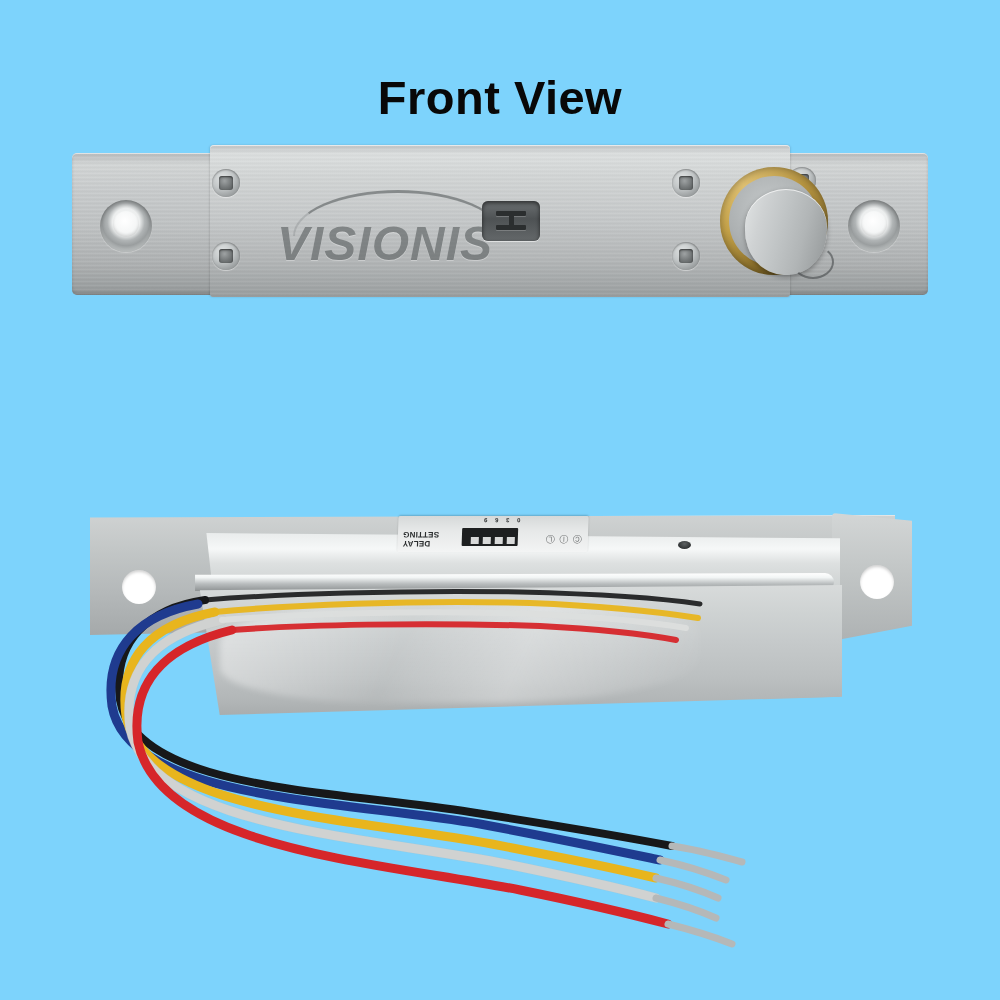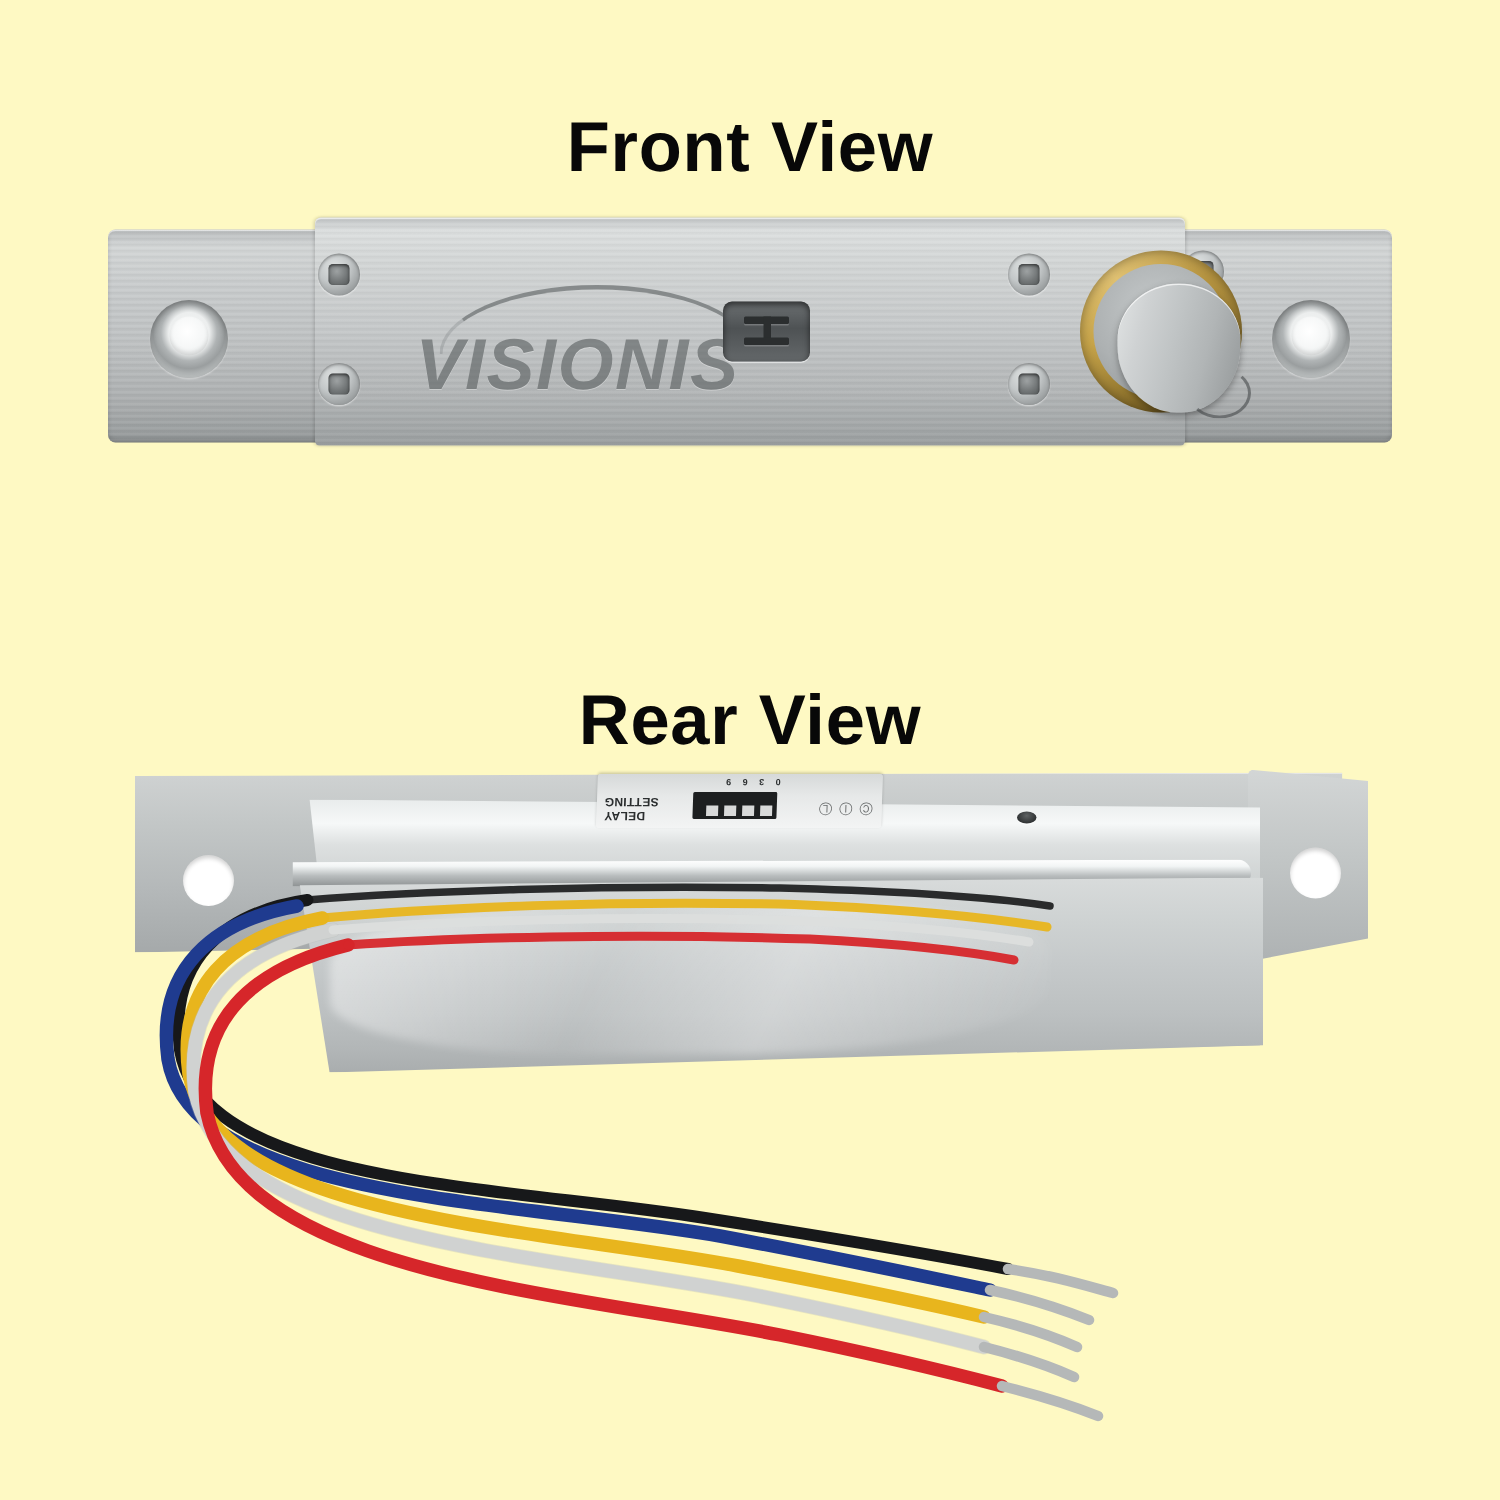--- a/index.html
+++ b/index.html
@@ -13,21 +13,21 @@
     position: relative;
     font-family: "Liberation Sans", sans-serif;
     overflow: hidden;
   }
 
   .stage {
     position: absolute;
     left: 0; top: 0;
     width: 1000px;
     height: 1000px;
-    background: #fef9c3;
+    background: #7dd3fc;
   }
 
   
   .view-title {
     position: absolute;
     width: 1000px;
     text-align: center;
     font-weight: bold;
     color: #080808;
     letter-spacing: 0.5px;
@@ -501,21 +501,20 @@
       <div class="bar b2"></div>
     </div>
 
     <div class="bolt-assembly">
       <div class="brass-ring"></div>
       <div class="bolt"></div>
       <div class="bolt-shadow"></div>
     </div>
   </div>
 
-  <div class="view-title" id="rear-title">Rear View</div>
 
   <div id="rear-view">
 
     <div class="rear-plate"></div>
     <div class="rear-tab-right"></div>
     <div class="rear-tab-hole" id="rear-hole-left"></div>
     <div class="rear-tab-hole" id="rear-hole-right"></div>
 
     <div class="housing"></div>
     <div class="housing-edge"></div>

